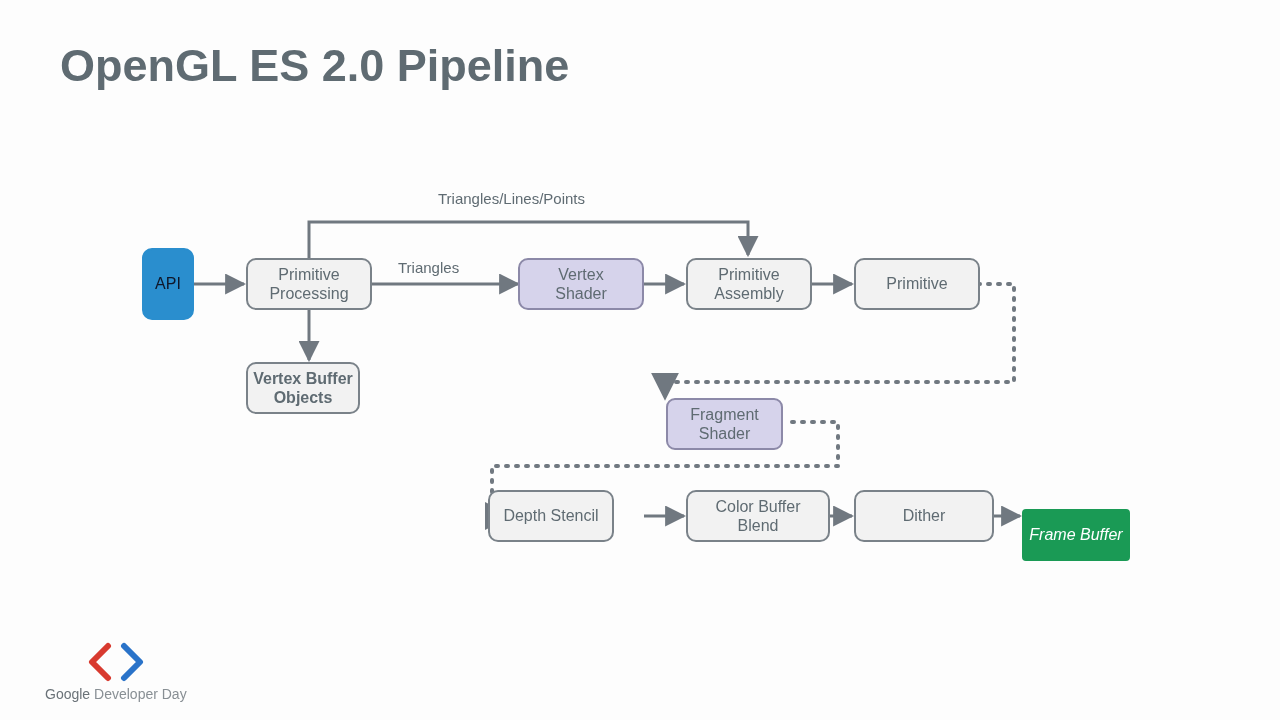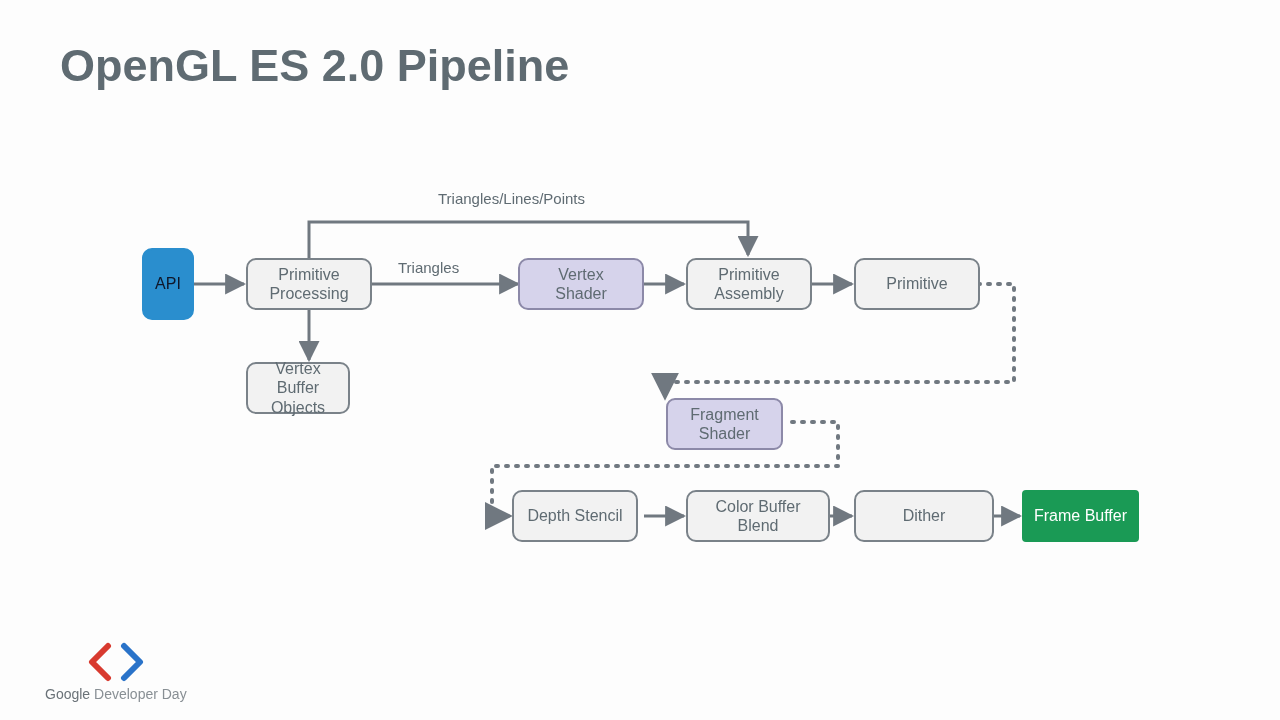--- a/index.html
+++ b/index.html
@@ -116,31 +116,31 @@
 
 <div class="node blue" style="left:142px; top:248px; width:52px; height:72px;">API</div>
 <div class="node" style="left:246px; top:258px; width:126px; height:52px; white-space:pre-line;">Primitive
 Processing</div>
 <div class="node purple" style="left:518px; top:258px; width:126px; height:52px; white-space:pre-line;">Vertex
 Shader</div>
 <div class="node" style="left:686px; top:258px; width:126px; height:52px; white-space:pre-line;">Primitive
 Assembly</div>
 <div class="node" style="left:854px; top:258px; width:126px; height:52px;">Primitive</div>
 
-<div class="node" style="left:246px; top:362px; width:104px; height:52px; white-space:pre-line;">Vertex Buffer
+<div class="node" style="left:246px; top:362px; width:114px; height:52px; white-space:pre-line;font-weight:bold;">Vertex Buffer
 Objects</div>
 
 <div class="node purple" style="left:666px; top:398px; width:117px; height:52px; white-space:pre-line;border-radius:9px;">Fragment
 Shader</div>
 
-<div class="node" style="left:512px; top:490px; width:126px; height:52px;">Depth Stencil</div>
+<div class="node" style="left:488px; top:490px; width:126px; height:52px;">Depth Stencil</div>
 <div class="node" style="left:686px; top:490px; width:144px; height:52px; white-space:pre-line;">Color Buffer
 Blend</div>
 <div class="node" style="left:854px; top:490px; width:140px; height:52px;">Dither</div>
-<div class="node green" style="left:1022px; top:490px; width:117px; height:52px;">Frame Buffer</div>
+<div class="node green" style="left:1022px; top:509px; width:108px; height:52px;font-style:italic;">Frame Buffer</div>
 
 <div class="logo">
   <svg width="60" height="40" viewBox="0 0 60 40">
     <polyline points="22,4 6,20 22,36" fill="none" stroke="#d83a2f" stroke-width="6" stroke-linecap="round" stroke-linejoin="round"></polyline>
     <polyline points="38,4 54,20 38,36" fill="none" stroke="#2a73c9" stroke-width="6" stroke-linecap="round" stroke-linejoin="round"></polyline>
   </svg>
   <div class="logo-text">
     <b>Google</b> <span>Developer Day</span>
   </div>
 </div>

